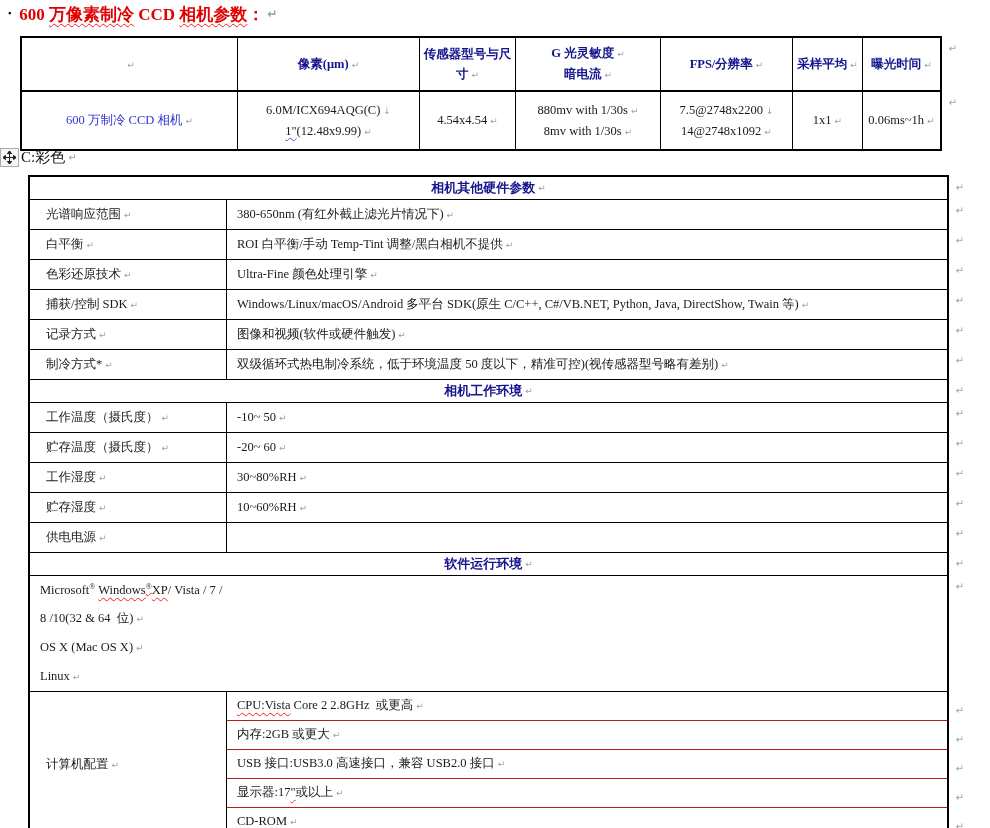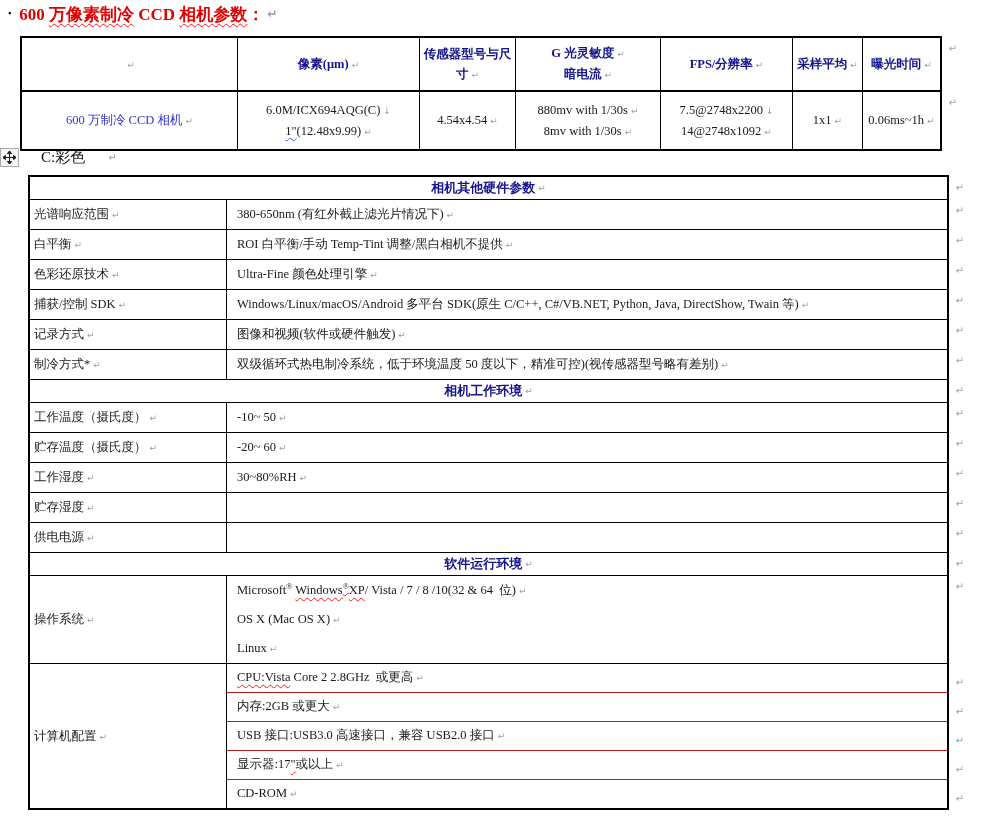--- a/index.html
+++ b/index.html
@@ -28,32 +28,32 @@
   #t1{position:absolute;top:36px;left:20px;width:918px;border:2px solid #000;box-sizing:content-box;}
   .t1-row{display:grid;grid-template-columns:215px 182px 96px 145px 132px 70px 78px;position:relative;}
   .t1-row.head{height:52px;}
   .t1-row.body{height:57px;border-top:2px solid #000;}
   .t1-cell{border-left:1px solid #000;display:flex;flex-direction:column;align-items:center;justify-content:center;text-align:center;font-size:12.5px;box-sizing:border-box;overflow:hidden;}
   .t1-cell:first-child{border-left:none;}
   .t1-row.head .seg{color:#14148c;font-weight:bold;font-size:12.5px;}
   .t1-cell .line{line-height:20px;}
   .t1-cell.link .seg{color:#3232cd;}
   
-  .caption-line{position:absolute;top:148px;left:0;display:flex;align-items:center;font-size:15px;color:#111;gap:20px;}
+  .caption-line{position:absolute;top:148px;left:0;display:flex;align-items:center;font-size:15px;color:#111;}
   .move-handle{width:19px;height:19px;border:1px solid #aaa;background:#f6f6f6;display:flex;align-items:center;justify-content:center;margin-right:2px;box-sizing:border-box;}
   .caption-line .mark{font-size:10px;}
   
   #t2{position:absolute;top:175px;left:28px;width:917px;border:2px solid #000;box-sizing:content-box;background:#fff;}
   .t2-block{position:relative;border-top:1px solid #000;}
   .t2-block:first-child{border-top:none;}
   .t2-section{height:22px;display:flex;align-items:center;justify-content:center;}
   .t2-section .seg{color:#14148c;font-weight:bold;font-size:13px;}
   .t2-section .mark{font-size:9px;}
   .t2-row{display:grid;grid-template-columns:197px 1fr;min-height:28px;}
-  .t2-label{border-right:1px solid #000;padding-left:4px;display:flex;flex-direction:column;justify-content:center;font-size:12.5px;}
+  .t2-label{border-right:1px solid #000;padding-left:16px;display:flex;flex-direction:column;justify-content:center;font-size:12.5px;}
   .t2-value{padding-left:10px;display:flex;flex-direction:column;justify-content:center;font-size:12.5px;}
   .t2-value .line,.t2-label .line{line-height:28px;}
   .t2-subwrap{display:flex;flex-direction:column;}
   .t2-subrow{border-top:1px solid #b91c1c;line-height:27.5px;height:28px;padding-left:10px;position:relative;font-size:12.5px;}
   .t2-subrow:first-child{border-top:none;}
 </style>
 </head>
 <body>
 
 <div class="page">
@@ -223,37 +223,37 @@
         </div>
         <div class="t2-value">
           <div class="line"><span class="seg">30~80%RH</span><span class="mark">↵</span></div>
         </div>
         <span class="row-end-mark">↵</span>
       </div>
       <div class="t2-block t2-row">
         <div class="t2-label">
           <div class="line"><span class="seg">贮存湿度</span><span class="mark">↵</span></div>
         </div>
+        <div class="t2-value">
+          <div class="line"><span class="seg">10~60%RH</span><span class="mark">↵</span></div>
+        </div>
         <span class="row-end-mark">↵</span>
       </div>
       <div class="t2-block t2-row">
         <div class="t2-label">
           <div class="line"><span class="seg">供电电源</span><span class="mark">↵</span></div>
         </div>
         <span class="row-end-mark">↵</span>
       </div>
       <div class="t2-block t2-section">
         <span class="seg">软件运行环境</span>
         <span class="mark">↵</span>
         <span class="row-end-mark">↵</span>
       </div>
       <div class="t2-block t2-row">
-        <div class="t2-label">
-          <div class="line"><span class="seg">操作系统</span><span class="mark">↵</span></div>
-        </div>
         <div class="t2-value">
           <div class="line"><span class="seg">Microsoft</span><span class="seg sup">®</span><span class="seg"> </span><span class="seg wavy-red">Windows</span><span class="seg sup wavy-red">®</span><span class="seg wavy-red">XP</span><span class="seg">/ Vista / 7 / 8 /10(32 &amp; 64  位)</span><span class="mark">↵</span></div>
           <div class="line"><span class="seg">OS X (Mac OS X)</span><span class="mark">↵</span></div>
           <div class="line"><span class="seg">Linux</span><span class="mark">↵</span></div>
         </div>
         <span class="row-end-mark">↵</span>
       </div>
       <div class="t2-block t2-row">
         <div class="t2-label">
           <div class="line"><span class="seg">计算机配置</span><span class="mark">↵</span></div>

